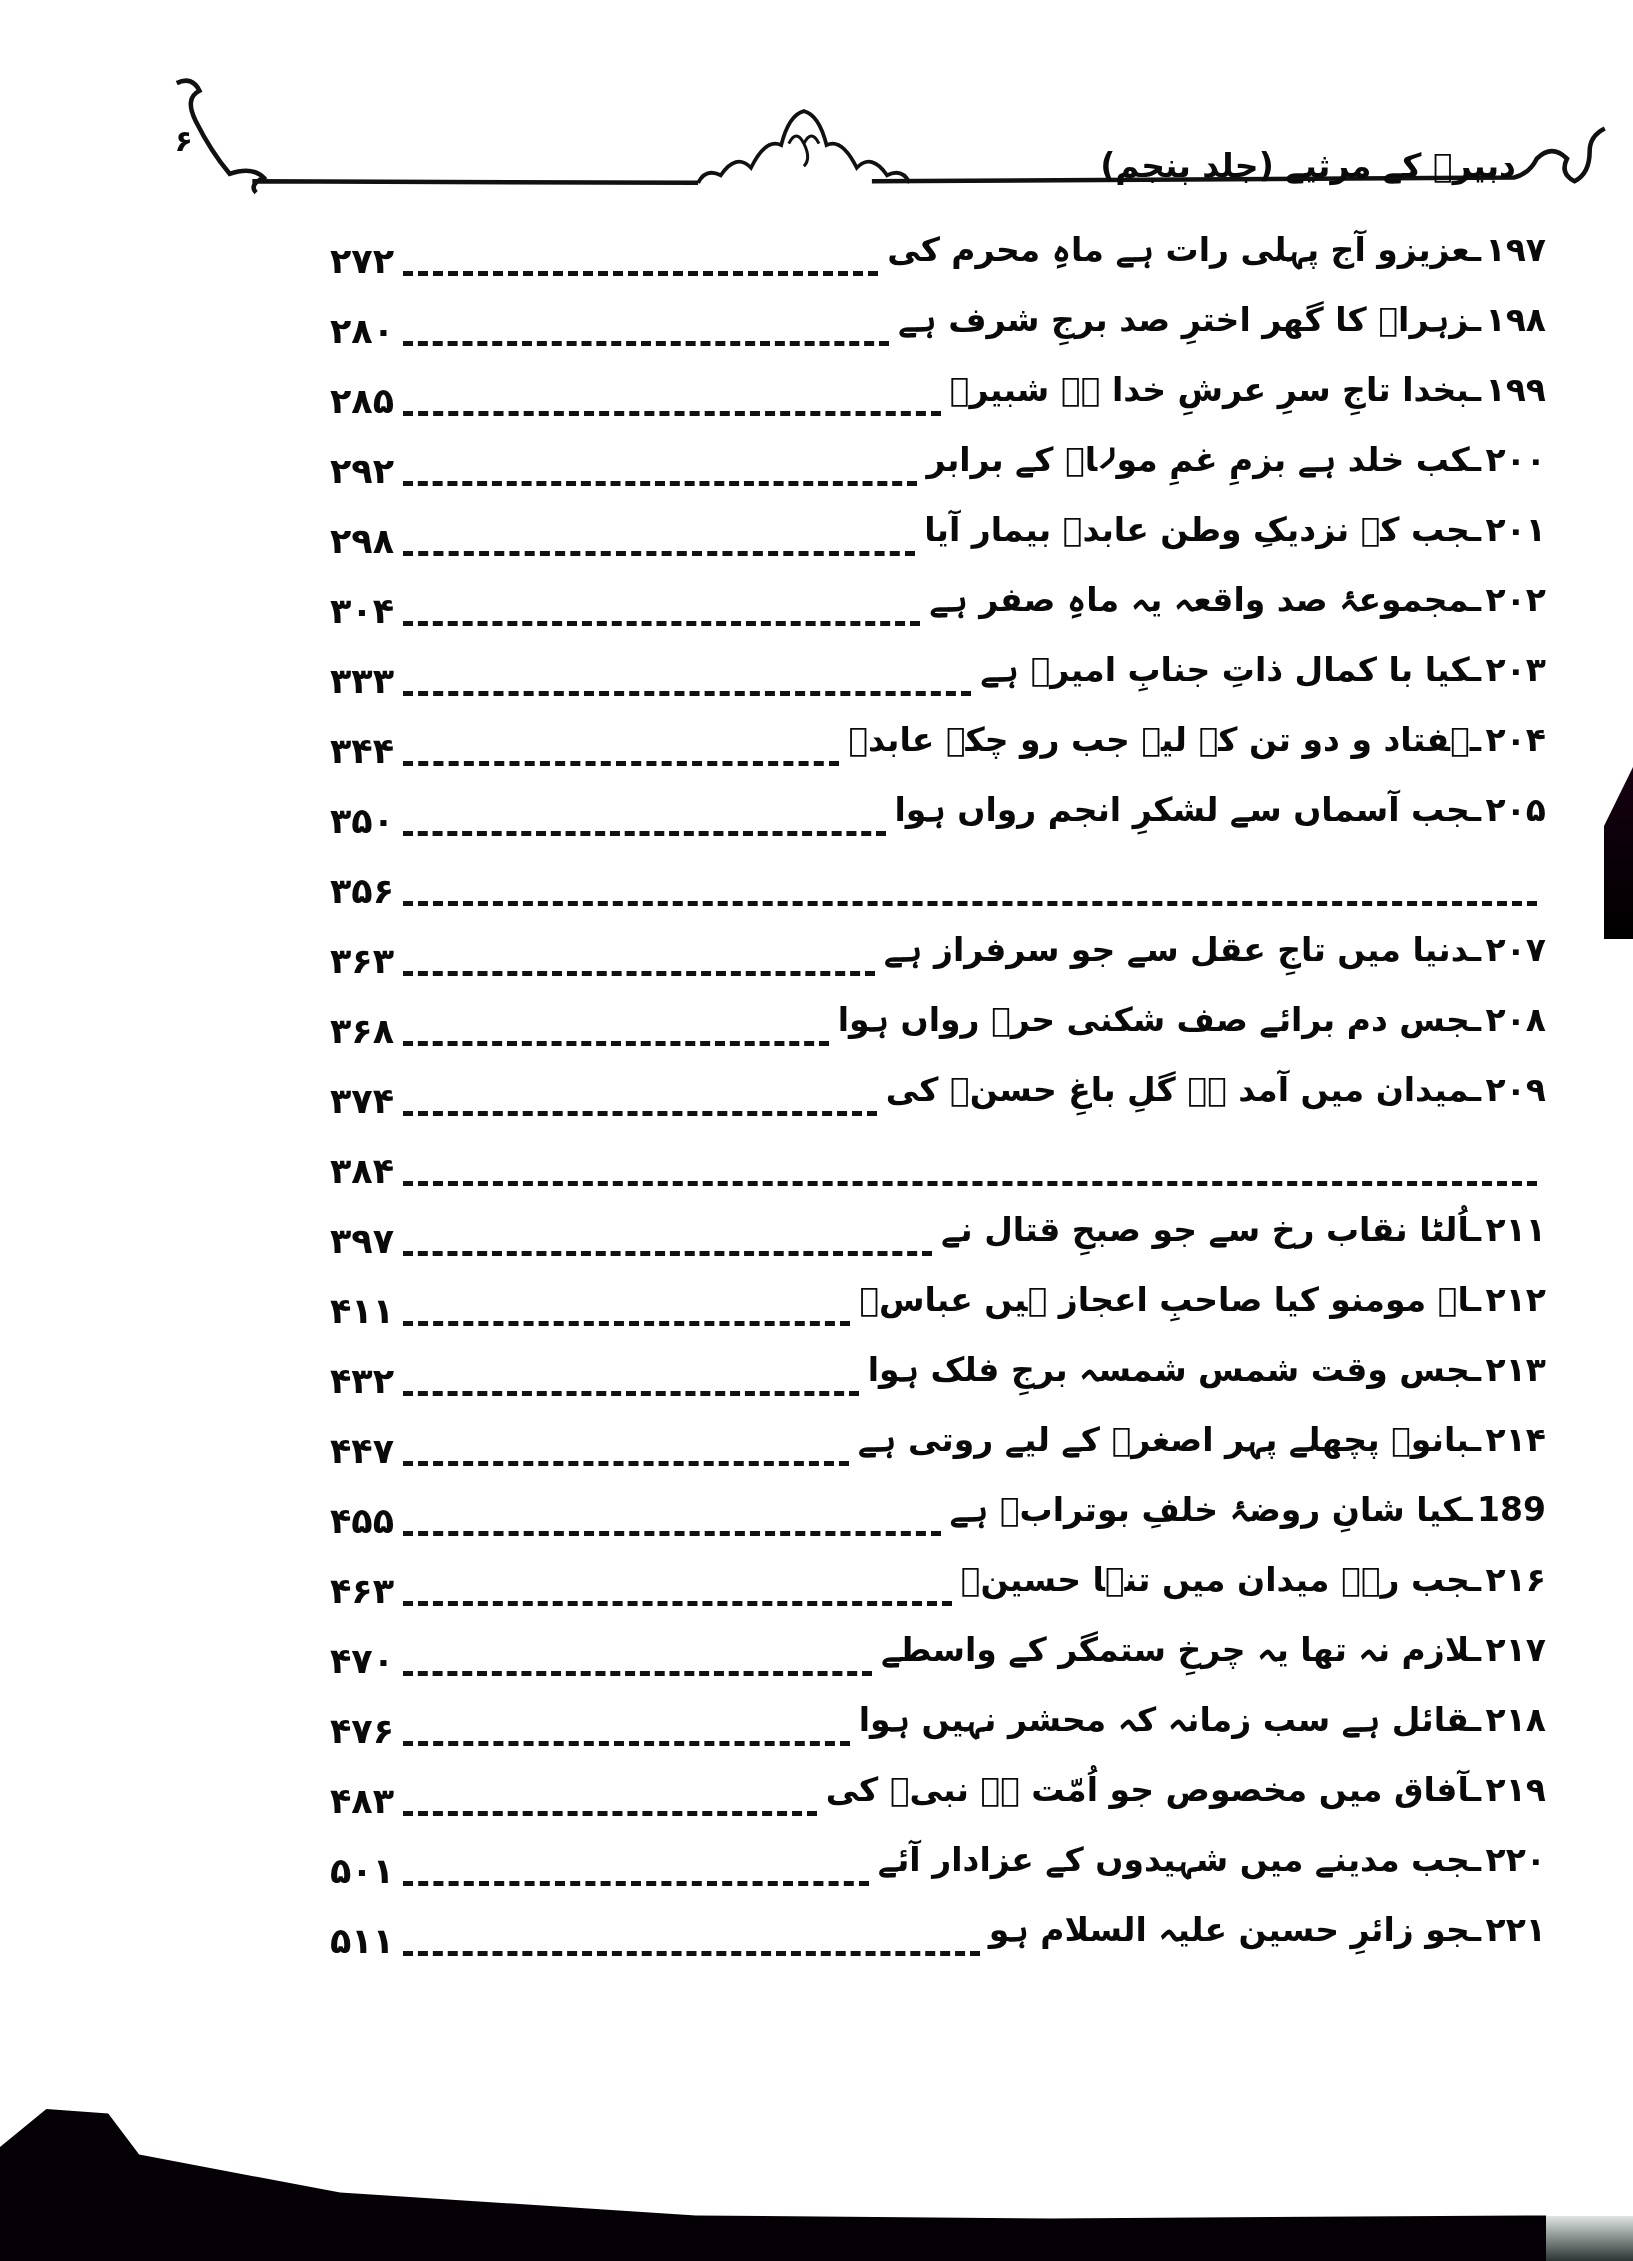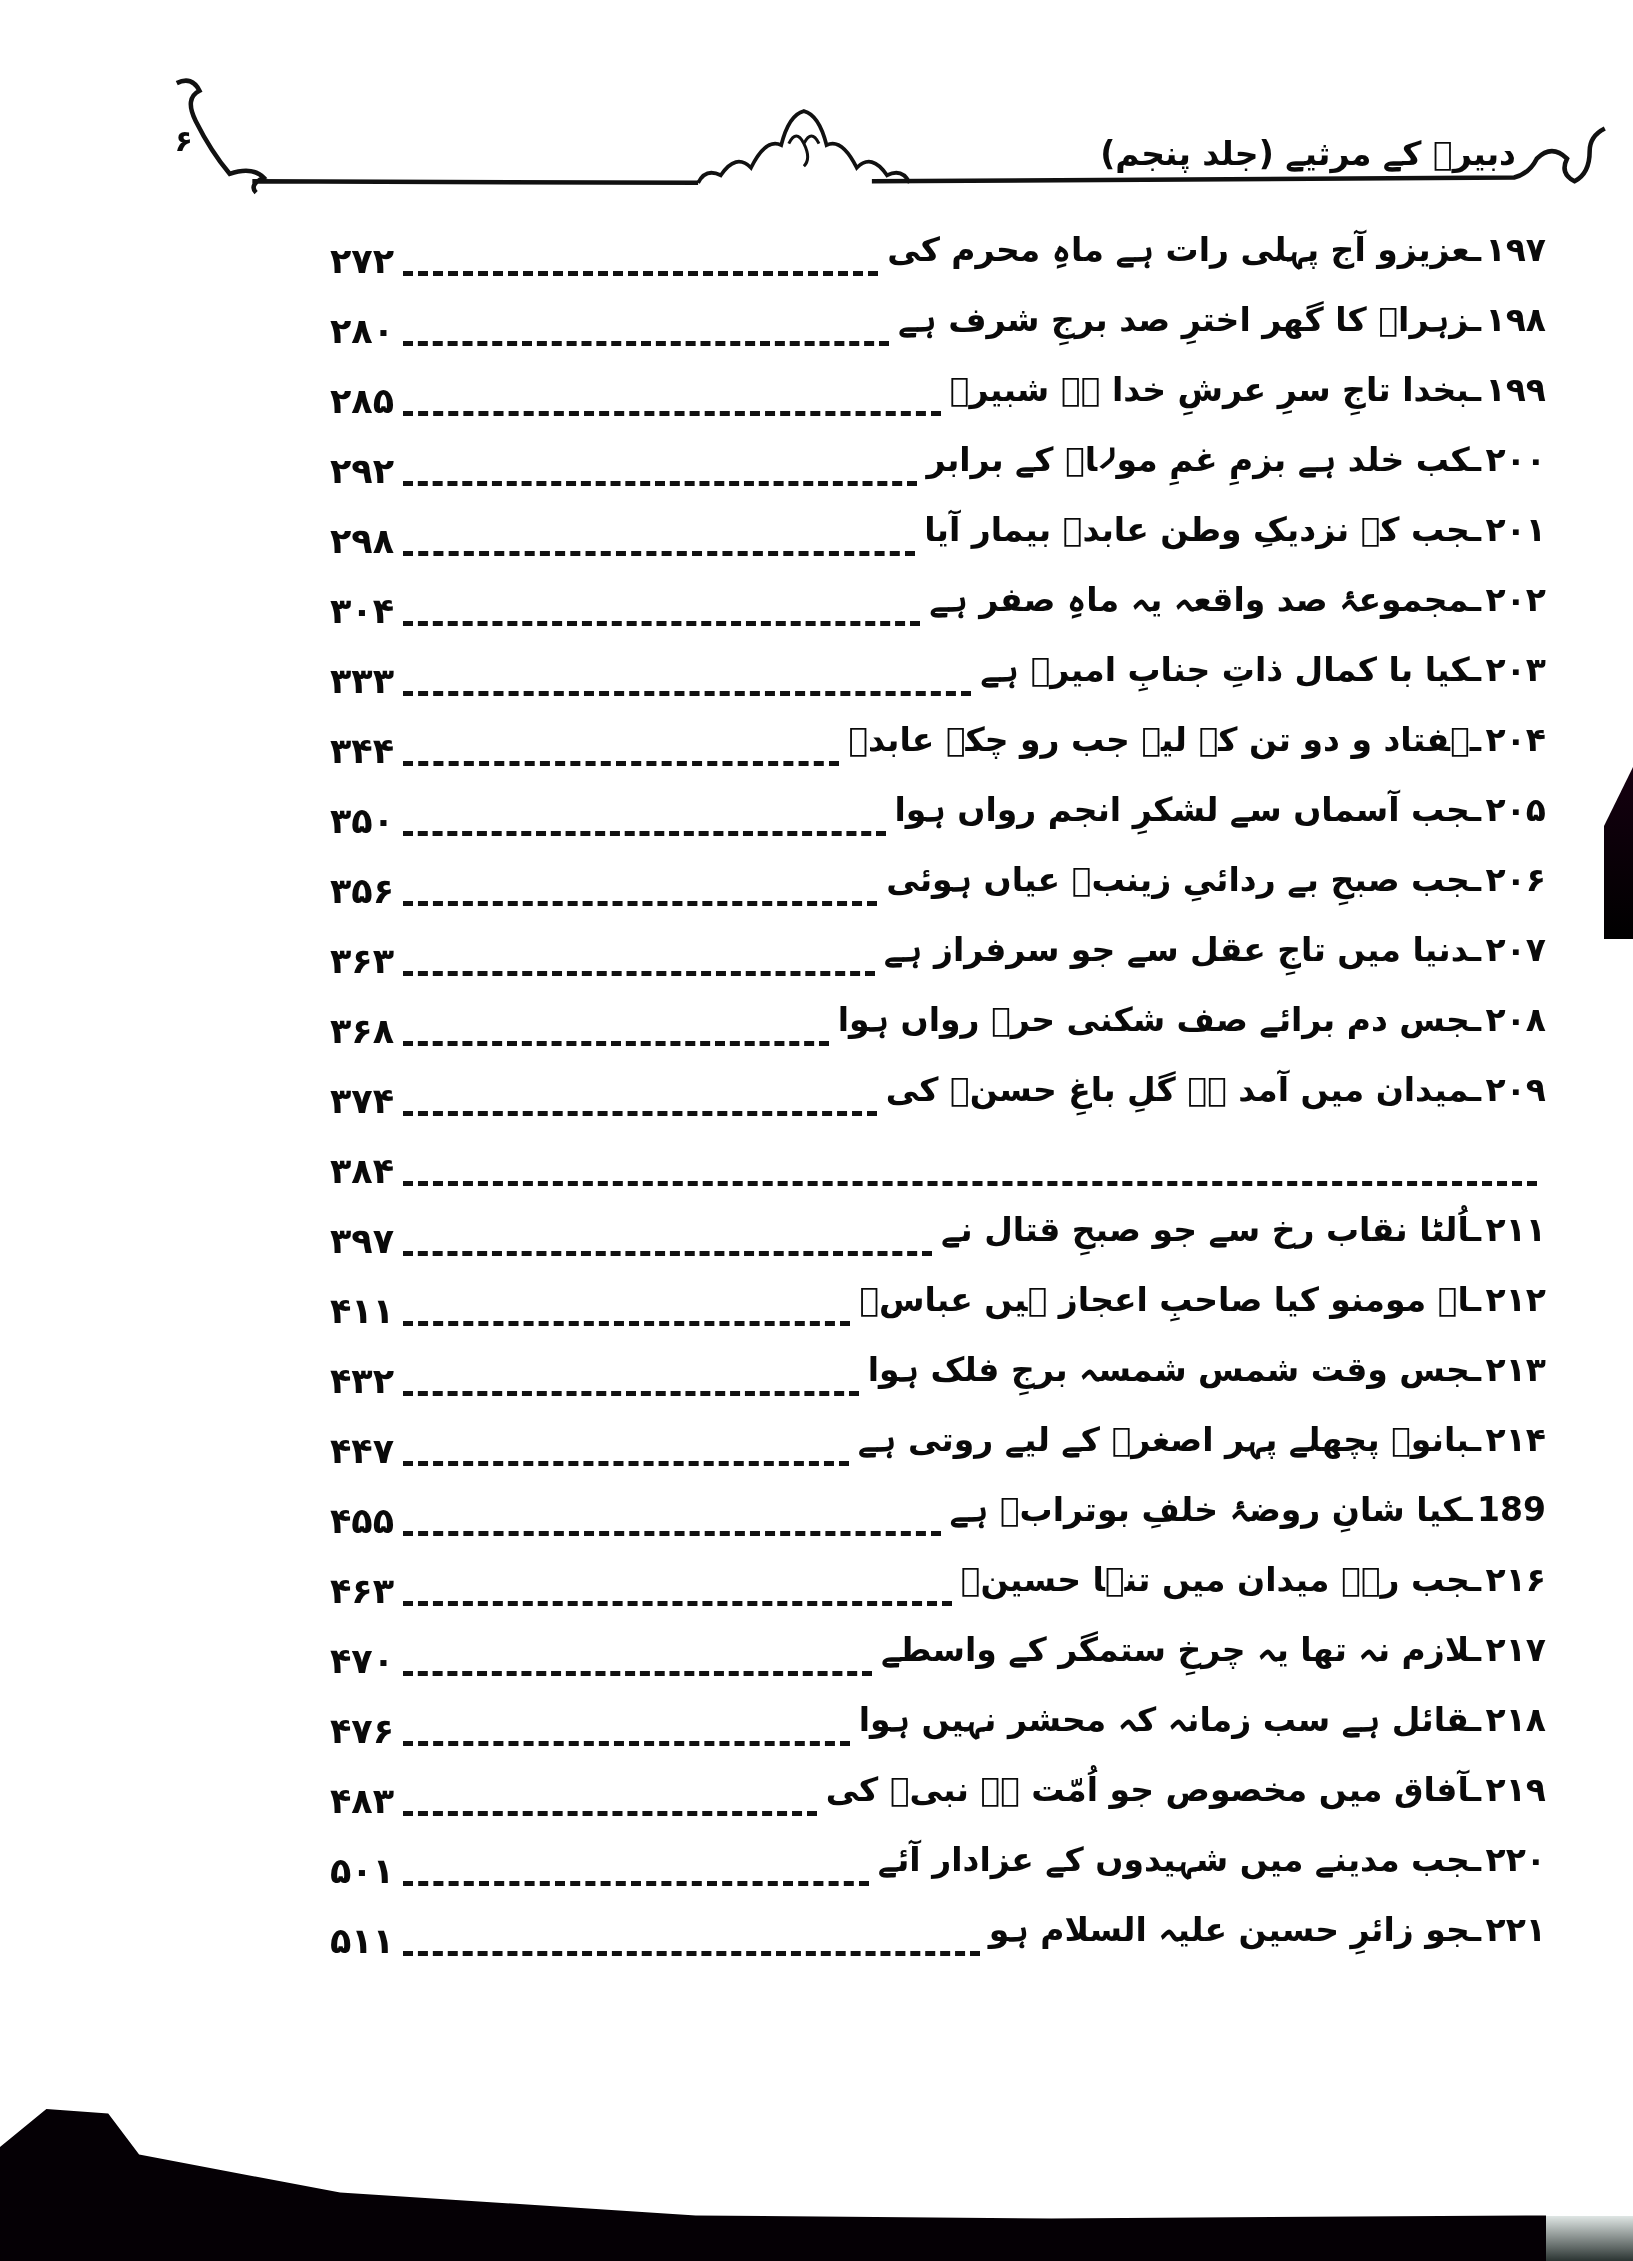--- a/index.html
+++ b/index.html
@@ -9,21 +9,21 @@
       position: relative;
       overflow: hidden;
       font-family: "DejaVu Sans", sans-serif;
       color: #0a0a0a;
     }
     .header {
       position: absolute; left: 167px; top: 68px; width: 1440px; height: 136px;
     }
     .header svg { position: absolute; left: 0; top: 0; }
     .header-title {
-      position: absolute; right: 91px; top: 66px;
+      position: absolute; right: 91px; top: 78px;
       font-size: 33px; font-weight: bold; direction: rtl;
       font-family: "DejaVu Sans", sans-serif;
     }
     .page-number {
       position: absolute; left: 176px; top: 67px;
       font-size: 30px; font-weight: bold;
     }
     .toc {
       position: absolute; left: 303px; top: 227px; width: 1243px;
     }
@@ -116,21 +116,20 @@
     <span class="entry-title"><span class="entry-num">۲۰۴</span>ـ<span>ہفتاد و دو تن کے لیے جب رو چکے عابدؑ</span></span>
     <span class="leader"></span>
     <span class="entry-page">۳۴۴</span>
   </div>
   <div class="toc-row">
     <span class="entry-title"><span class="entry-num">۲۰۵</span>ـ<span>جب آسماں سے لشکرِ انجم رواں ہوا</span></span>
     <span class="leader"></span>
     <span class="entry-page">۳۵۰</span>
   </div>
   <div class="toc-row">
-    <span class="entry-title"><span class="entry-num">۲۰۶</span>ـ<span>جب صبحِ بے ردائیِ زینبؑ عیاں ہوئی</span></span>
     <span class="leader"></span>
     <span class="entry-page">۳۵۶</span>
   </div>
   <div class="toc-row">
     <span class="entry-title"><span class="entry-num">۲۰۷</span>ـ<span>دنیا میں تاجِ عقل سے جو سرفراز ہے</span></span>
     <span class="leader"></span>
     <span class="entry-page">۳۶۳</span>
   </div>
   <div class="toc-row">
     <span class="entry-title"><span class="entry-num">۲۰۸</span>ـ<span>جس دم برائے صف شکنی حرؑ رواں ہوا</span></span>

